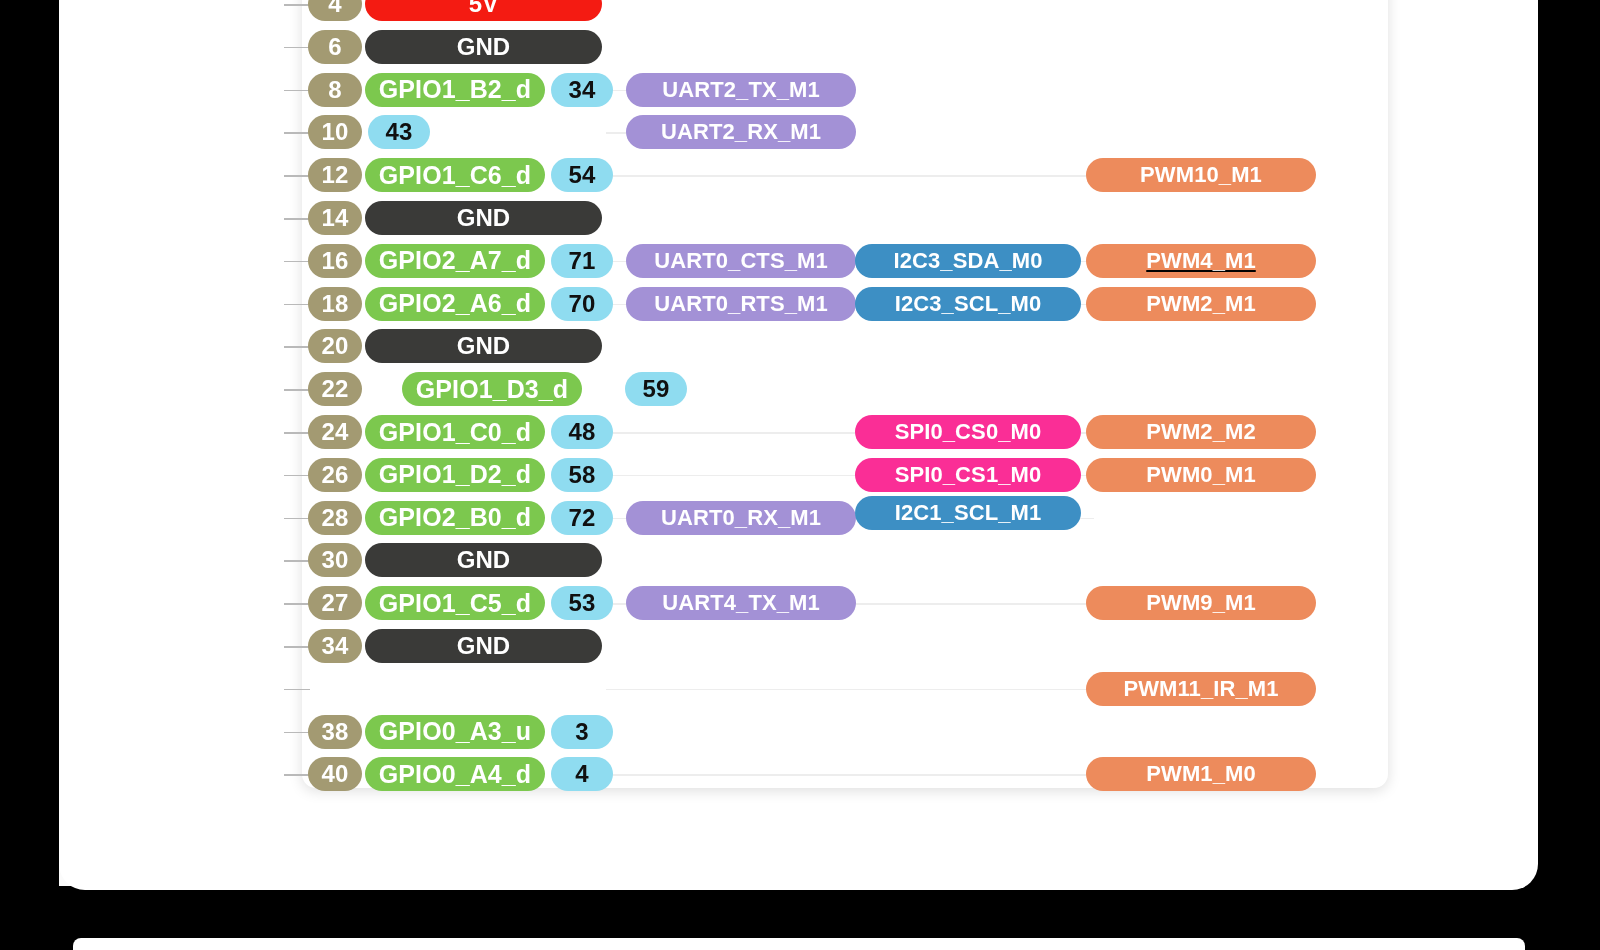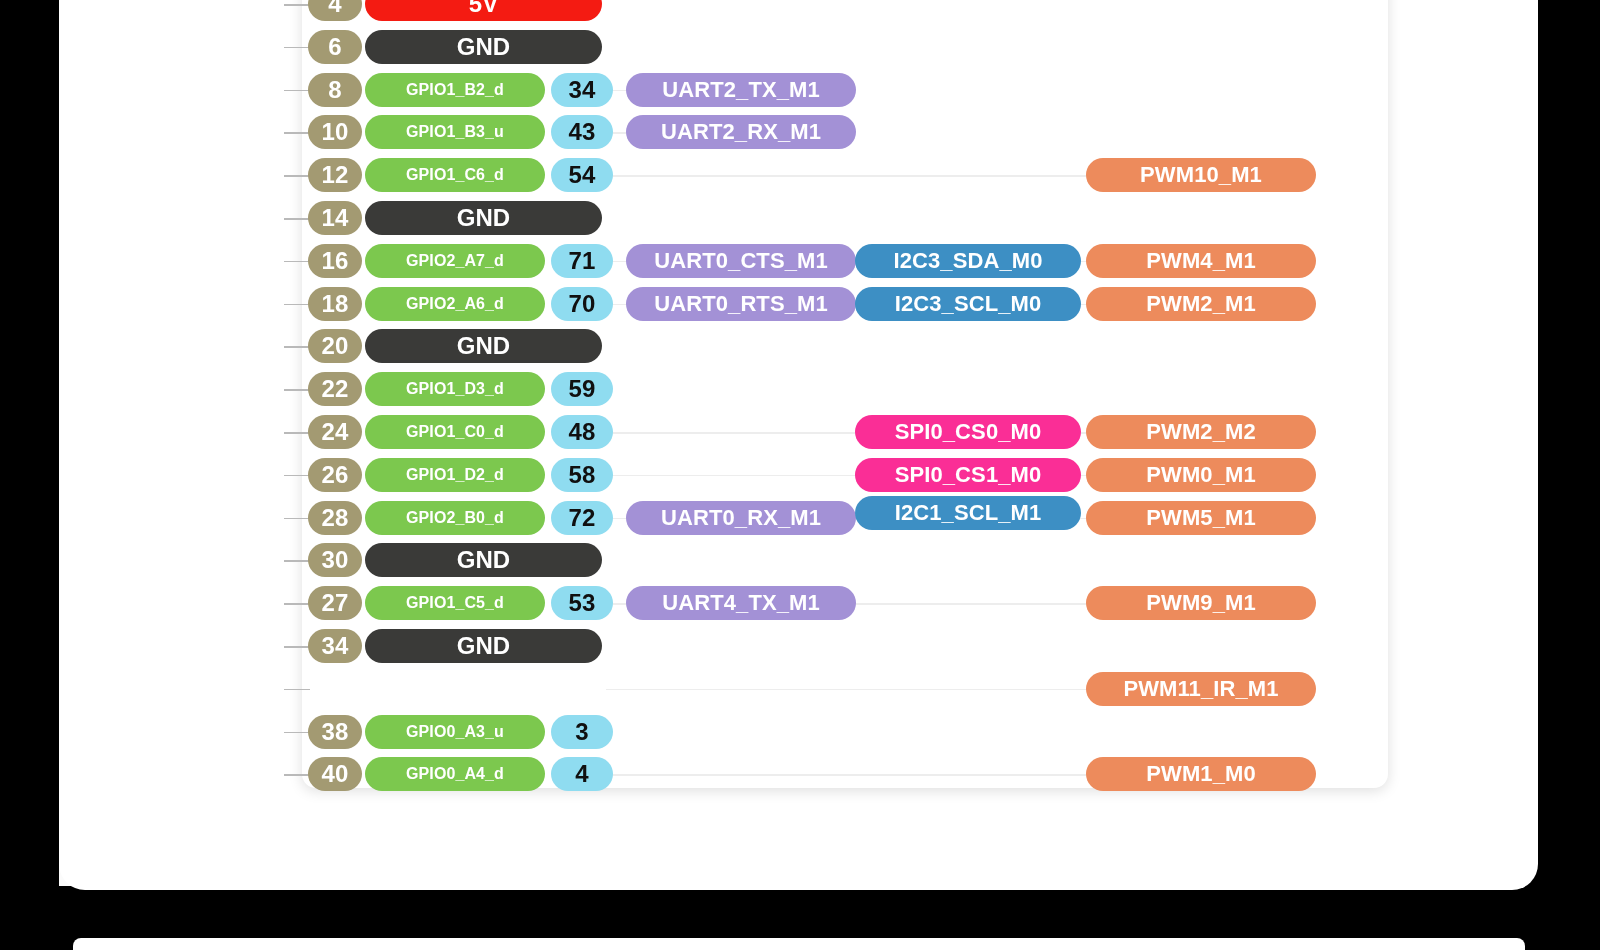--- a/index.html
+++ b/index.html
@@ -180,21 +180,21 @@
     align-items: center;
     justify-content: center;
     color: #ffffff;
     font-weight: 700;
     font-size: 22px;
     letter-spacing: .1px;
     white-space: nowrap;
     z-index: 2;
   }
   .pill.num      { width: 54px; background: #a39a72; font-size: 24px; }
-  .pill.gpio     { width: 180px; background: #7cc84e; margin-left: 3px; font-size: 16px; }
+  .pill.gpio     { width: 180px; background: #7cc84e; margin-left: 3px; font-size: 25px; }
   .pill.gnd      { width: 237px; background: #3a3a38; margin-left: 3px; font-size: 24px; }
   .pill.pwr5v    { width: 237px; background: #f41b12; margin-left: 3px; font-size: 24px; }
   .pill.gpionum  { width: 62px; background: #8fdcf0; margin-left: 6px; color: #101010; font-size: 24px; }
   .pill.uart     { width: 230px; background: #a391d6; margin-left: 7px; }
   .pill.i2c      { width: 226px; background: #3d8fc4; }
   .pill.spi      { width: 226px; background: #fa2e96; }
   .pill.pwm      { width: 230px; background: #ed8b5c; }
 
   .slot-uart { position: absolute; left: 619px; }
   .slot-i2c  { position: absolute; left: 855px; }
@@ -363,21 +363,20 @@
       <div class="pill gpio">GPIO1_B2_d</div>
       <div class="pill gpionum">34</div>
     </div>
     <div class="slot-uart" style="top: 72.6px;">
       <div class="pill uart">UART2_TX_M1</div>
     </div>
     <div class="connector" style="left: 606px; width: 21px; top: 132.4px;"></div>
     <div class="leader" style="top: 132.4px;"></div>
     <div class="pin-row" style="top: 115.4px;">
       <div class="pill num">10</div>
-      <div class="pill gpio">GPIO1_B3_u</div>
       <div class="pill gpionum">43</div>
     </div>
     <div class="slot-uart" style="top: 115.4px;">
       <div class="pill uart">UART2_RX_M1</div>
     </div>
     <div class="connector" style="left: 606px; width: 488px; top: 175.2px;"></div>
     <div class="leader" style="top: 175.2px;"></div>
     <div class="pin-row" style="top: 158.2px;">
       <div class="pill num">12</div>
       <div class="pill gpio">GPIO1_C6_d</div>
@@ -397,21 +396,21 @@
       <div class="pill num">16</div>
       <div class="pill gpio">GPIO2_A7_d</div>
       <div class="pill gpionum">71</div>
     </div>
     <div class="slot-uart" style="top: 243.8px;">
       <div class="pill uart">UART0_CTS_M1</div>
     </div>
     <div class="slot-i2c" style="top: 243.8px;">
       <div class="pill i2c">I2C3_SDA_M0</div>
     </div>
-    <div class="slot-pwm" style="top: 243.8px;">
+    <div class="slot-pwm" style="top: 243.8px; text-decoration: underline;">
       <div class="pill pwm">PWM4_M1</div>
     </div>
     <div class="connector" style="left: 606px; width: 488px; top: 303.6px;"></div>
     <div class="leader" style="top: 303.6px;"></div>
     <div class="pin-row" style="top: 286.6px; text-align: center;">
       <div class="pill num">18</div>
       <div class="pill gpio">GPIO2_A6_d</div>
       <div class="pill gpionum">70</div>
     </div>
     <div class="slot-uart" style="top: 286.6px;">
@@ -422,21 +421,21 @@
     </div>
     <div class="slot-pwm" style="top: 286.6px;">
       <div class="pill pwm">PWM2_M1</div>
     </div>
     <div class="leader" style="top: 346.4px;"></div>
     <div class="pin-row" style="top: 329.4px;">
       <div class="pill num">20</div>
       <div class="pill gnd">GND</div>
     </div>
     <div class="leader" style="top: 389.2px;"></div>
-    <div class="pin-row" style="top: 372.2px;">
+    <div class="pin-row" style="top: 372.2px; gap: 37px;">
       <div class="pill num">22</div>
       <div class="pill gpio">GPIO1_D3_d</div>
       <div class="pill gpionum">59</div>
     </div>
     <div class="connector" style="left: 606px; width: 488px; top: 432px;"></div>
     <div class="leader" style="top: 432px;"></div>
     <div class="pin-row" style="top: 415px;">
       <div class="pill num">24</div>
       <div class="pill gpio">GPIO1_C0_d</div>
       <div class="pill gpionum">48</div>
@@ -466,23 +465,20 @@
       <div class="pill num">28</div>
       <div class="pill gpio">GPIO2_B0_d</div>
       <div class="pill gpionum">72</div>
     </div>
     <div class="slot-uart" style="top: 500.6px;">
       <div class="pill uart">UART0_RX_M1</div>
     </div>
     <div class="slot-i2c" style="top: 496px;">
       <div class="pill i2c">I2C1_SCL_M1</div>
     </div>
-    <div class="slot-pwm" style="top: 500.6px;">
-      <div class="pill pwm">PWM5_M1</div>
-    </div>
     <div class="leader" style="top: 560.4px;"></div>
     <div class="pin-row" style="top: 543.4px;">
       <div class="pill num">30</div>
       <div class="pill gnd">GND</div>
     </div>
     <div class="connector" style="left: 606px; width: 488px; top: 603.2px;"></div>
     <div class="leader" style="top: 603.2px;"></div>
     <div class="pin-row" style="top: 586.2px;">
       <div class="pill num">27</div>
       <div class="pill gpio">GPIO1_C5_d</div>

